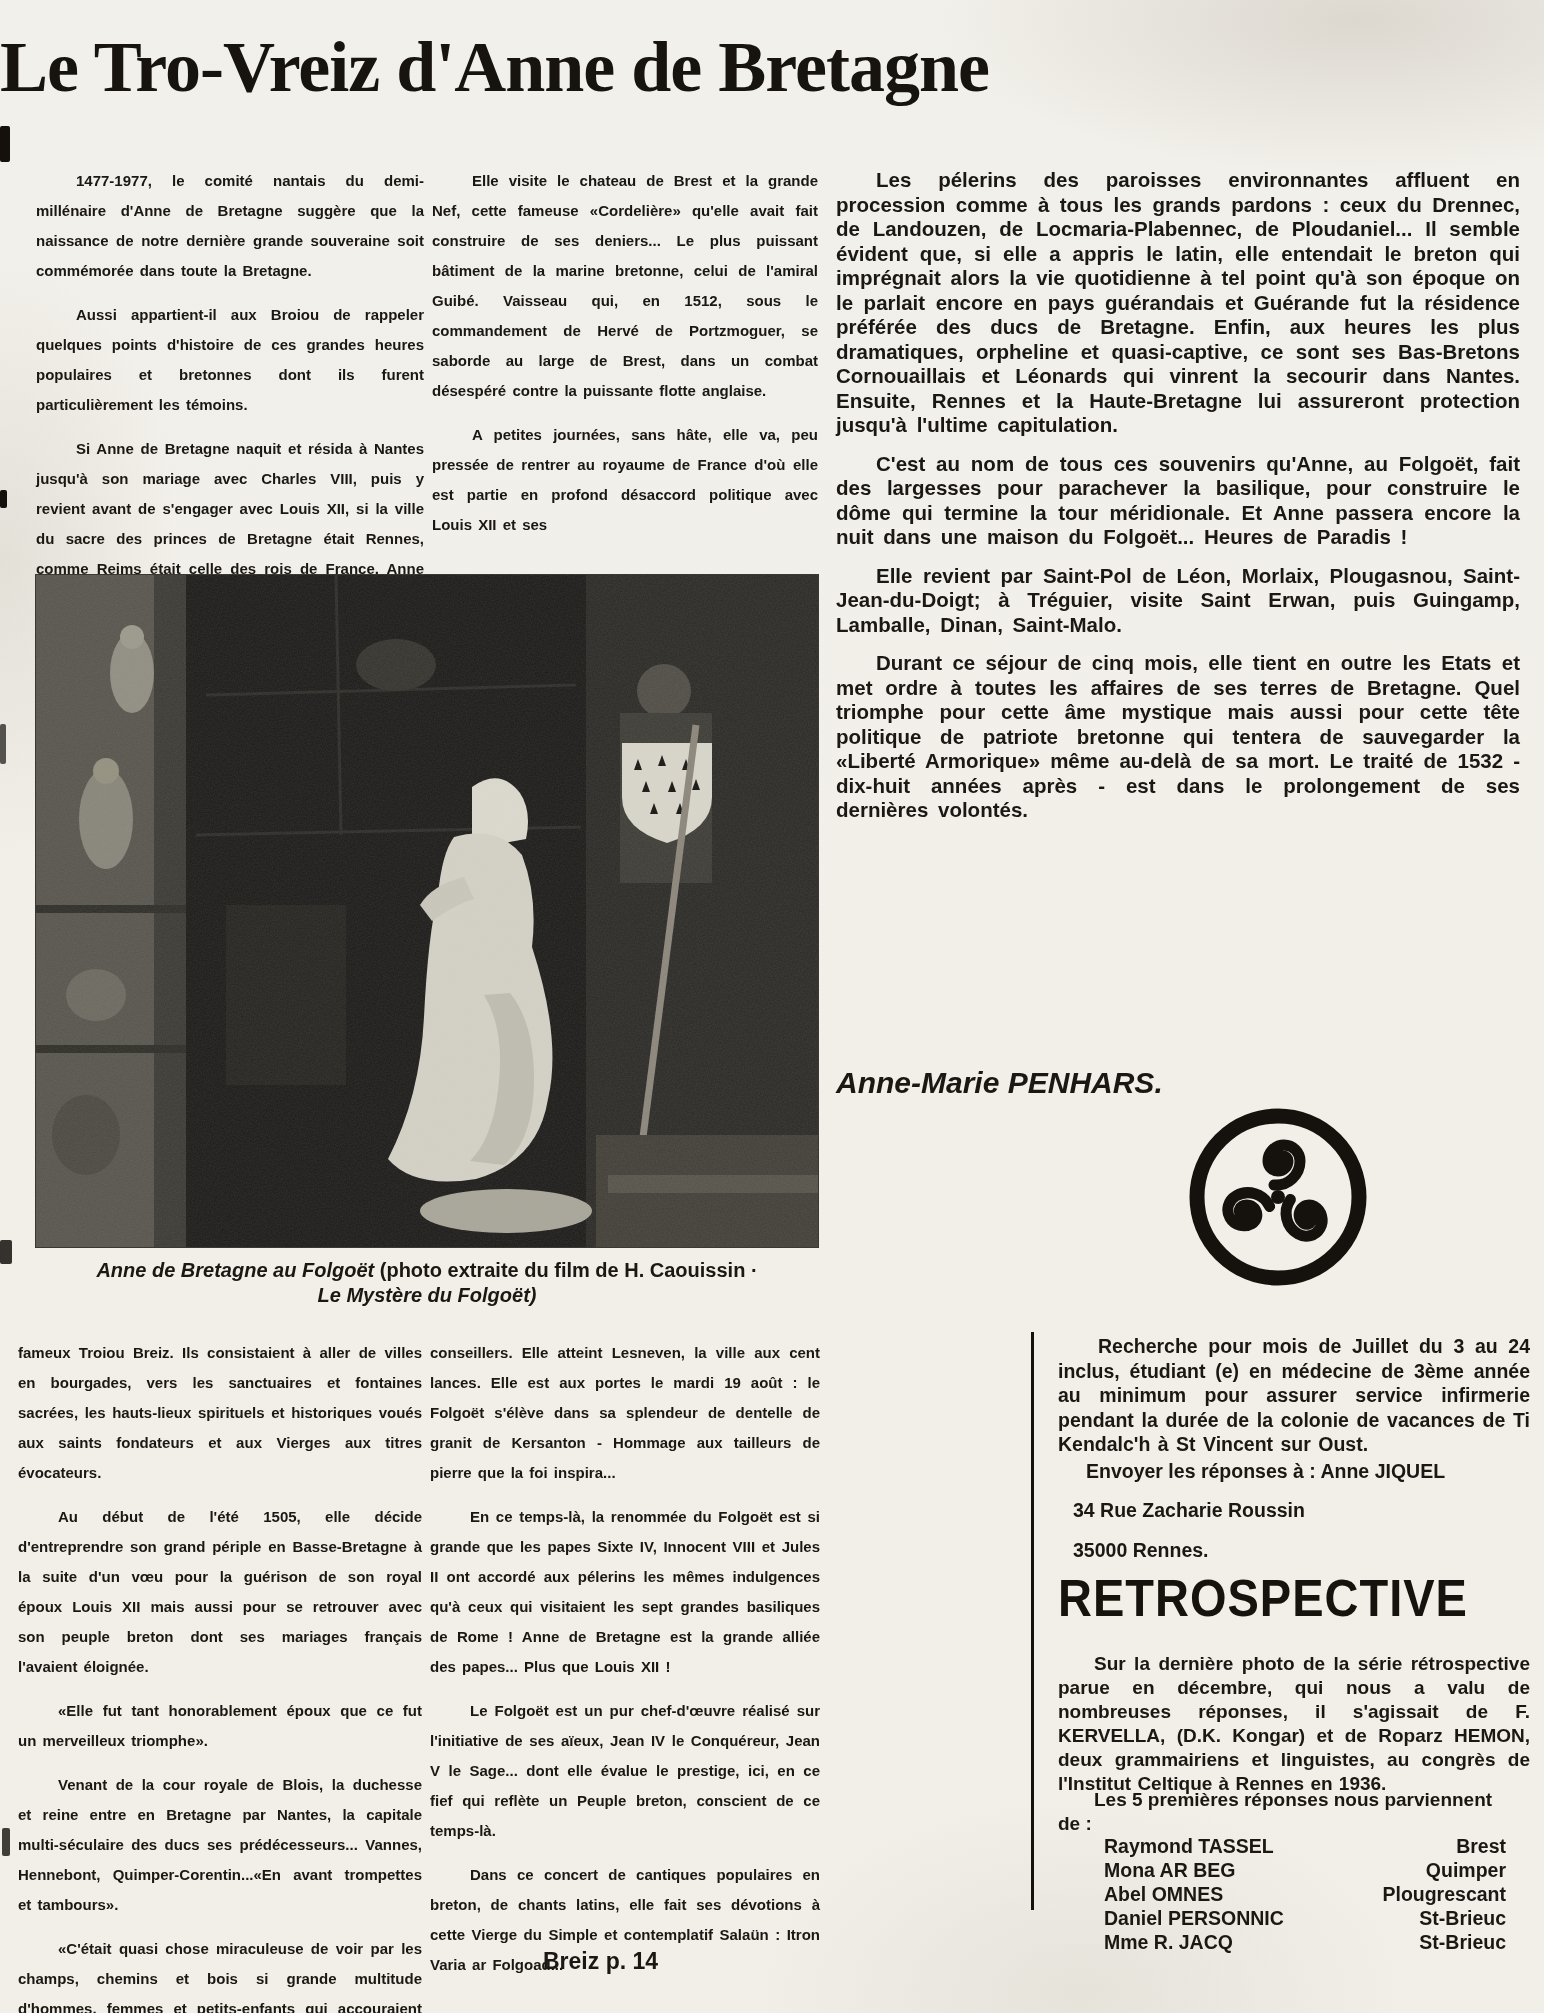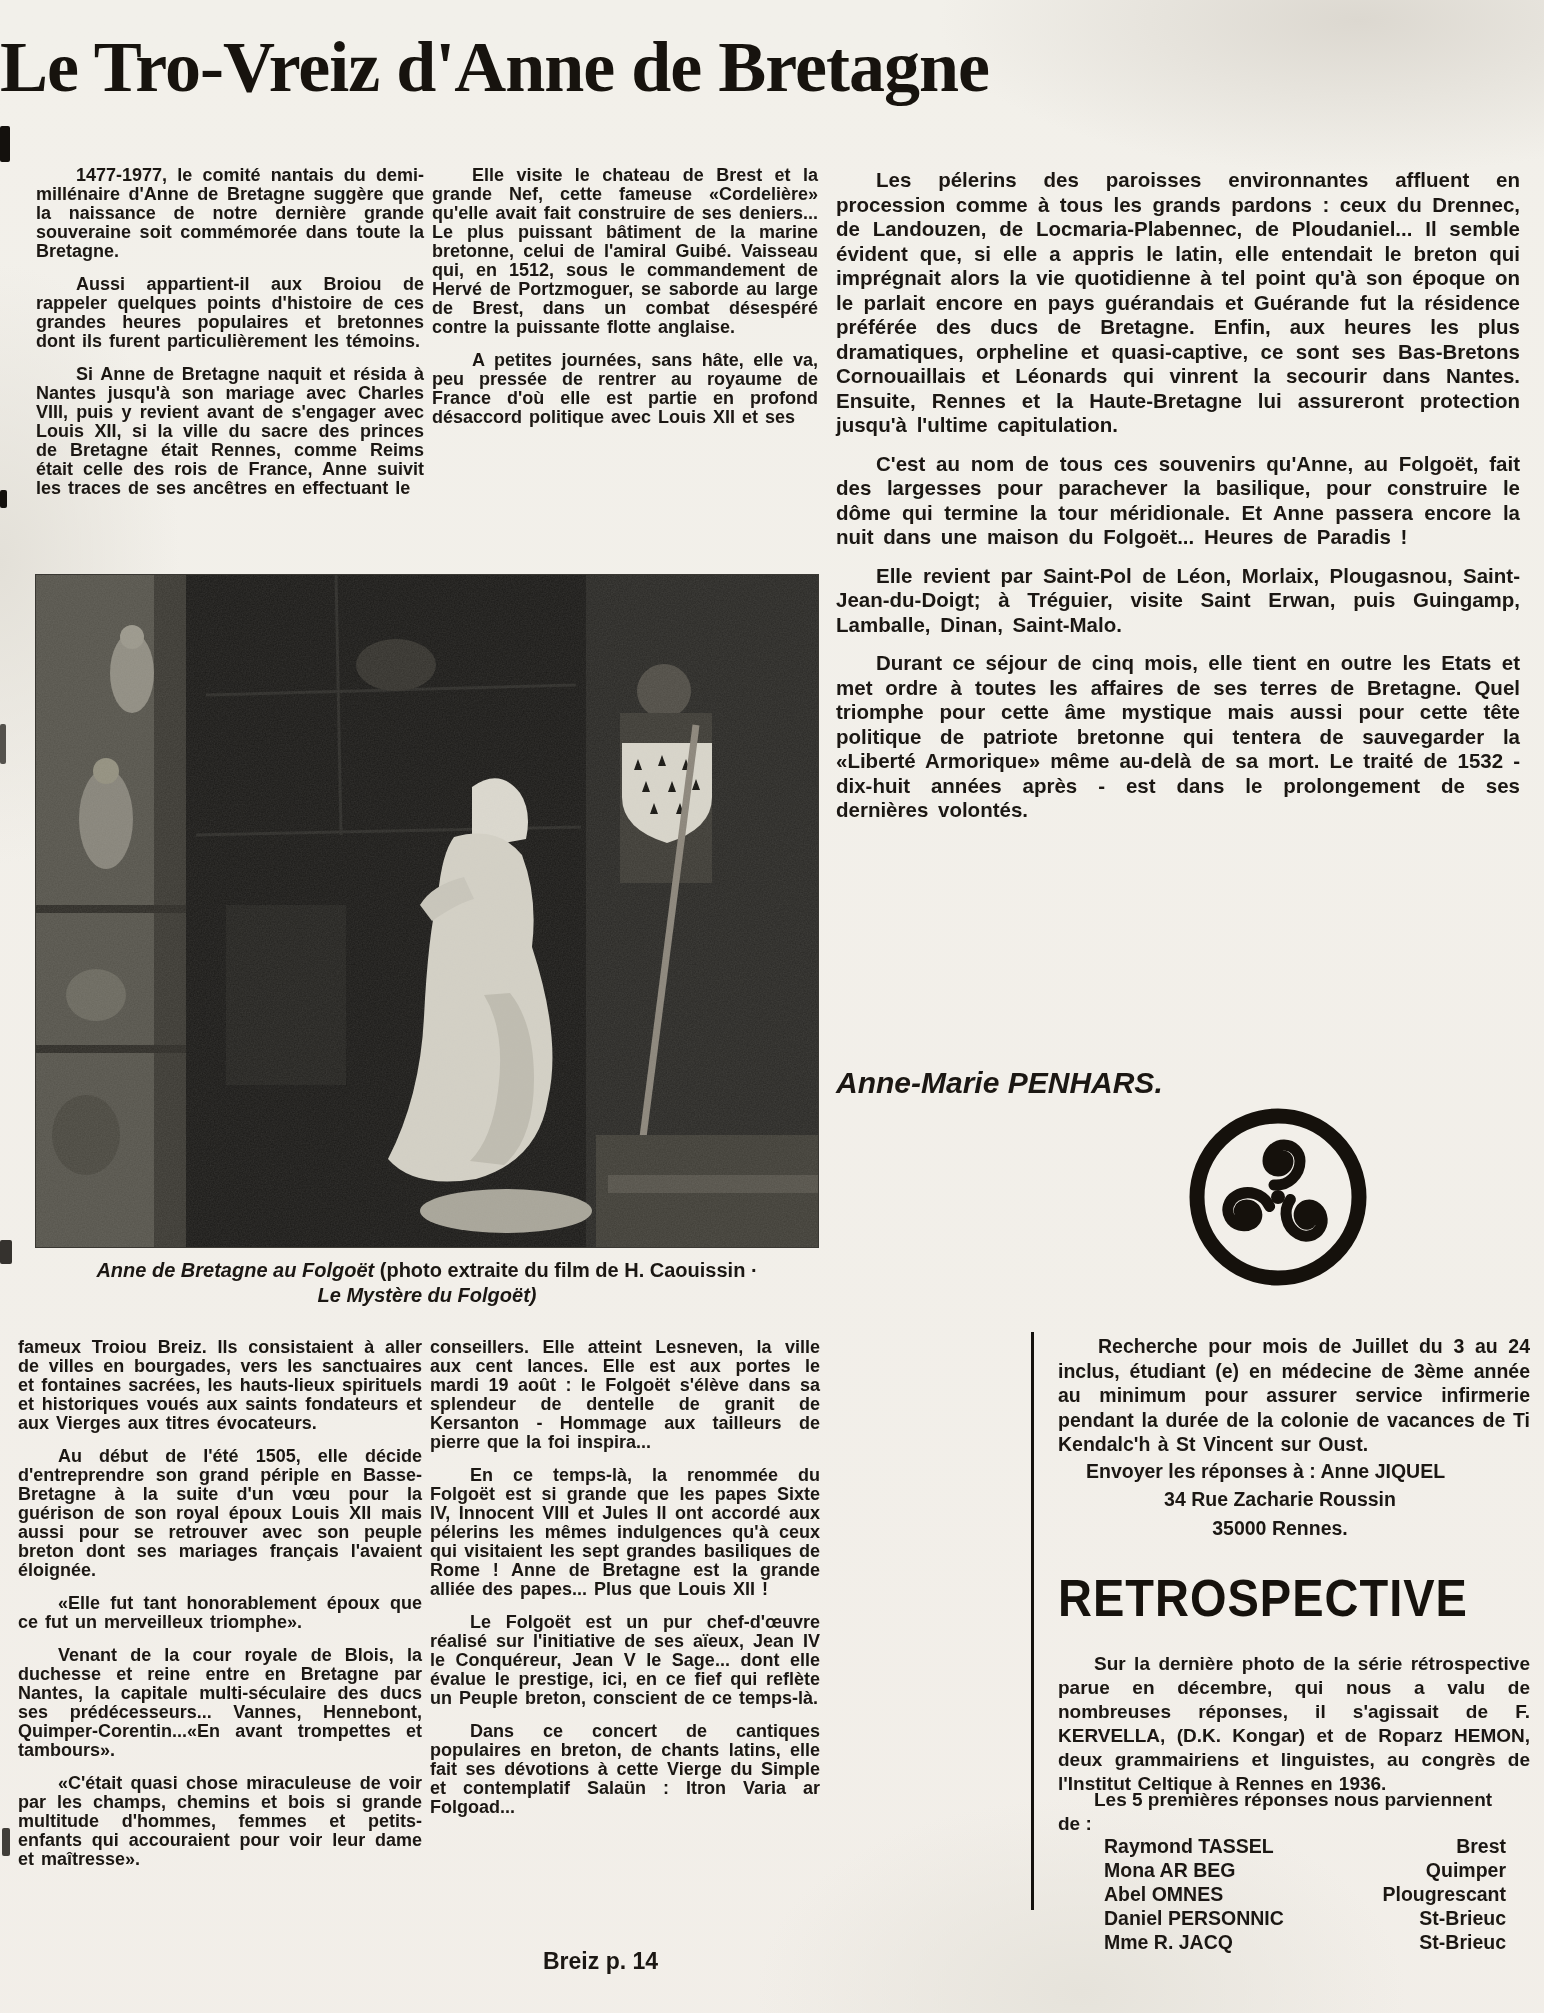--- a/index.html
+++ b/index.html
@@ -17,21 +17,21 @@
   .title{
     position:absolute; left:0; top:26px; width:100%;
     text-align:left;
     font-family:"Liberation Serif",serif;
     font-weight:bold; font-size:72px; letter-spacing:-1px;
     color:#17130e;
   }
   .col{position:absolute; text-align:justify; font-weight:bold; letter-spacing:0;}
   .col p{margin:0 0 14px 0; text-indent:40px; word-spacing:2px;}
   .col p.cont{text-indent:0;}
-  .sz-n{font-size:18px; line-height:19px;}
+  .sz-n{font-size:15px; line-height:30px;}
   .sz-w{font-size:20.5px; line-height:24.5px;}
   .sz-w p{word-spacing:4px;}
   .signature{
     position:absolute; left:836px; top:1066px; width:684px;
     text-align:left; font-style:italic; font-weight:bold; font-size:30px;
     padding-right:40px; box-sizing:border-box;
   }
   .photo{
     position:absolute; left:36px; top:575px; width:782px; height:672px;
     background:#1e1d1b; box-shadow:0 0 0 1px #3a3833;
@@ -44,21 +44,21 @@
   .caption .cap-title{font-style:italic;}
   .caption .cap-line2{font-style:italic;}
   .triskelion{position:absolute; left:1183px; top:1102px; width:190px; height:190px;}
   .divider-v{position:absolute; left:1031px; top:1332px; width:3px; height:578px; background:#15120e;}
   .notice{
     position:absolute; left:1058px; top:1334px; width:472px;
     font-weight:bold; font-size:19.5px; line-height:24.5px; text-align:justify;
   }
   .notice .body{text-indent:40px; word-spacing:2px; margin:0 0 2px 0;}
   .notice .reply{text-indent:28px; text-align:left; margin:0;}
-  .notice .addr{text-align:center; padding-right:28px; margin:4px;}
+  .notice .addr{text-align:left; padding-right:28px; margin:15px;}
   .retro-heading{
     position:absolute; left:1058px; top:1568px; width:472px;
     font-weight:bold; font-size:47px; letter-spacing:1px;
     transform:scaleY(1.1); transform-origin:top left; color:#16120d;
   }
   .retro-body{
     position:absolute; left:1058px; top:1652px; width:472px;
     font-weight:bold; font-size:19px; line-height:24px; text-align:justify;
   }
   .retro-body p{margin:0; text-indent:36px; word-spacing:1px;}

